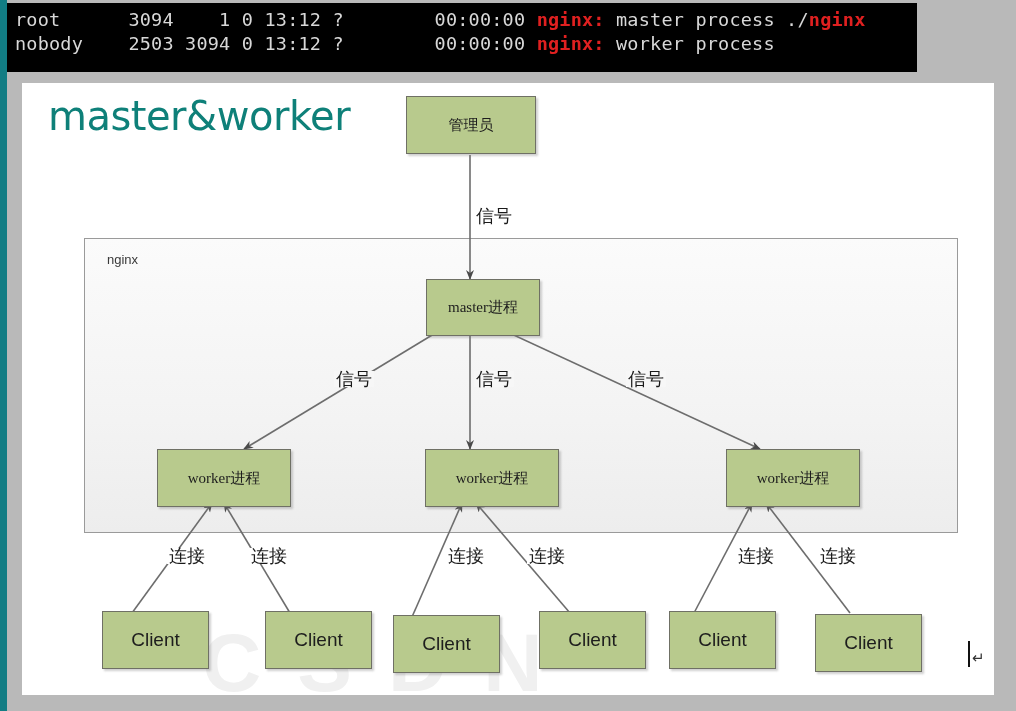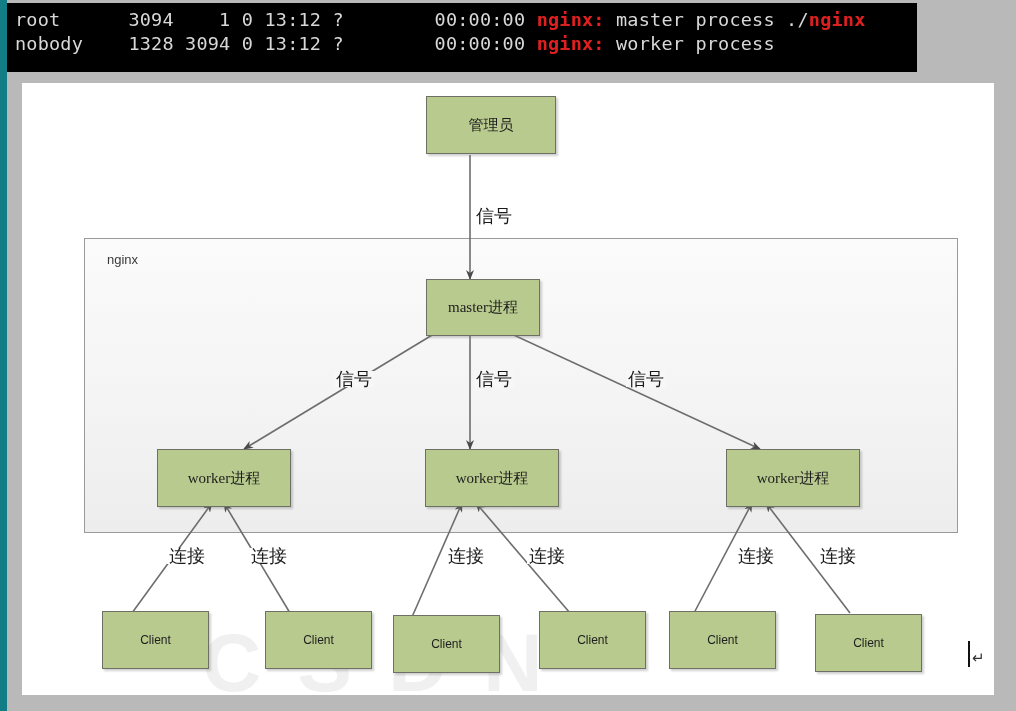--- a/index.html
+++ b/index.html
@@ -132,21 +132,21 @@
     display: flex;
     align-items: center;
     justify-content: center;
     font-family: "Liberation Serif", "DejaVu Serif", serif;
     font-size: 15px;
     color: #1d1d1d;
     white-space: nowrap;
   }
   .node.small {
     font-family: "Liberation Sans", sans-serif;
-    font-size: 12px;
+    font-size: 19px;
   }
 
   
   .edge-label {
     position: absolute;
     font-family: "Liberation Sans", "DejaVu Sans", sans-serif;
     font-size: 18px;
     color: #1a1a1a;
     background: #ffffff;
     padding: 0 2px;
@@ -186,35 +186,36 @@
 <div id="screen">
 
   <div id="terminal-strip">
     <div id="terminal-accent"></div>
     <div id="terminal-screen">
 
       <div class="term-line l0"></div>
 
       <div class="term-line l1"><span>root</span><span>      </span><span>3094</span><span>    </span><span>1</span><span> </span><span>0</span><span> </span><span>13:12</span><span> </span><span>?</span><span>        </span><span>00:00:00</span><span> </span><span class="term-red">nginx:</span><span> master process </span><span>.</span><span>/</span><span class="term-red">nginx</span></div>
 
-      <div class="term-line l2"><span>nobody</span><span>    </span><span>1328</span><span> </span><span>3094</span><span> </span><span>0</span><span> </span><span>13:12</span><span> </span><span>?</span><span>        </span><span>00:00:00</span><span> </span><span class="term-red">nginx:</span><span> worker process</span></div>
+      <div class="term-line l2"><span>nobody</span><span>    </span><span>2503</span><span> </span><span>3094</span><span> </span><span>0</span><span> </span><span>13:12</span><span> </span><span>?</span><span>        </span><span>00:00:00</span><span> </span><span class="term-red">nginx:</span><span> worker process</span></div>
 
       <div class="term-line l3"></div>
     </div>
   </div>
 
   <div id="doc-outer">
     <div id="doc-accent"></div>
 
     <div id="doc-page">
 
       <div id="watermark">
         <div class="wm-txt">CSDN</div>
       </div>
 
+      <div id="slide-title">master&amp;worker</div>
 
       <div id="nginx-panel"></div>
       <div id="nginx-panel-label">nginx</div>
 
       <svg id="edges" viewBox="0 0 972 612">
         <defs>
           <marker id="arrow-open" markerWidth="12" markerHeight="12" refX="9" refY="4" orient="auto" markerUnits="userSpaceOnUse">
             <path d="M0,0 L10,4 L0,8 L3,4 Z" fill="#4a4a4a"></path>
           </marker>
         </defs>
@@ -230,21 +231,21 @@
           <line x1="268" y1="530" x2="202" y2="420" marker-end="url(#arrow-open)"></line>
 
           <line x1="390" y1="534" x2="440" y2="420" marker-end="url(#arrow-open)"></line>
           <line x1="548" y1="530" x2="454" y2="420" marker-end="url(#arrow-open)"></line>
 
           <line x1="672" y1="530" x2="730" y2="420" marker-end="url(#arrow-open)"></line>
           <line x1="828" y1="530" x2="744" y2="420" marker-end="url(#arrow-open)"></line>
         </g>
       </svg>
 
-      <div class="node" style="left:404px; top:13px; width:130px; height:58px;">
+      <div class="node" style="left:384px; top:13px; width:130px; height:58px;">
         <span>管理员</span>
       </div>
 
       <div class="node" style="left:404px; top:196px; width:114px; height:57px;">
         <span>master进程</span>
       </div>
 
       <div class="node" style="left:135px; top:366px; width:134px; height:58px;">
         <span>worker进程</span>
       </div>

